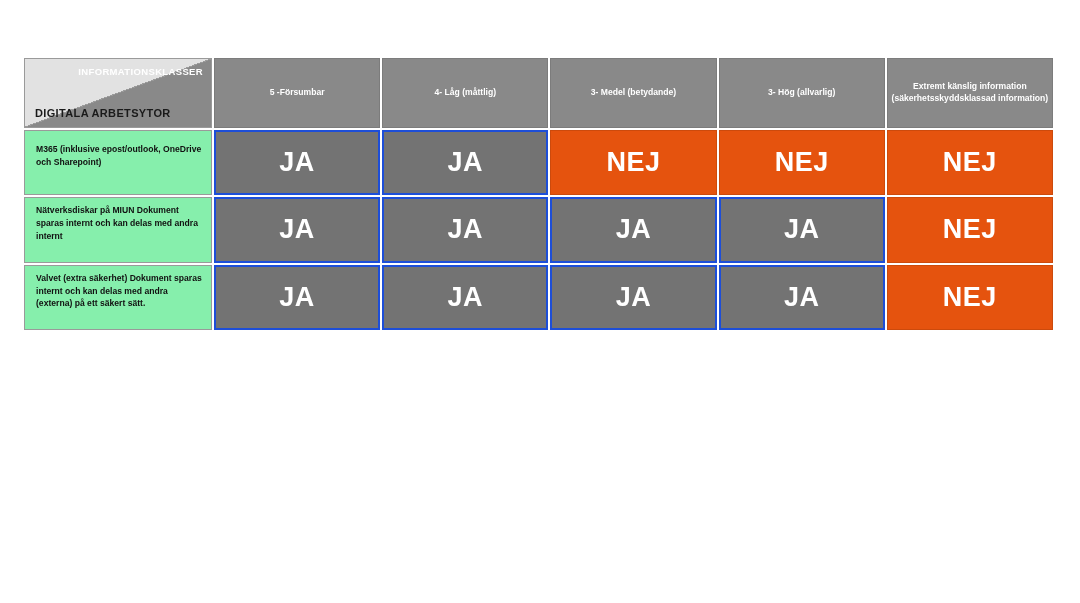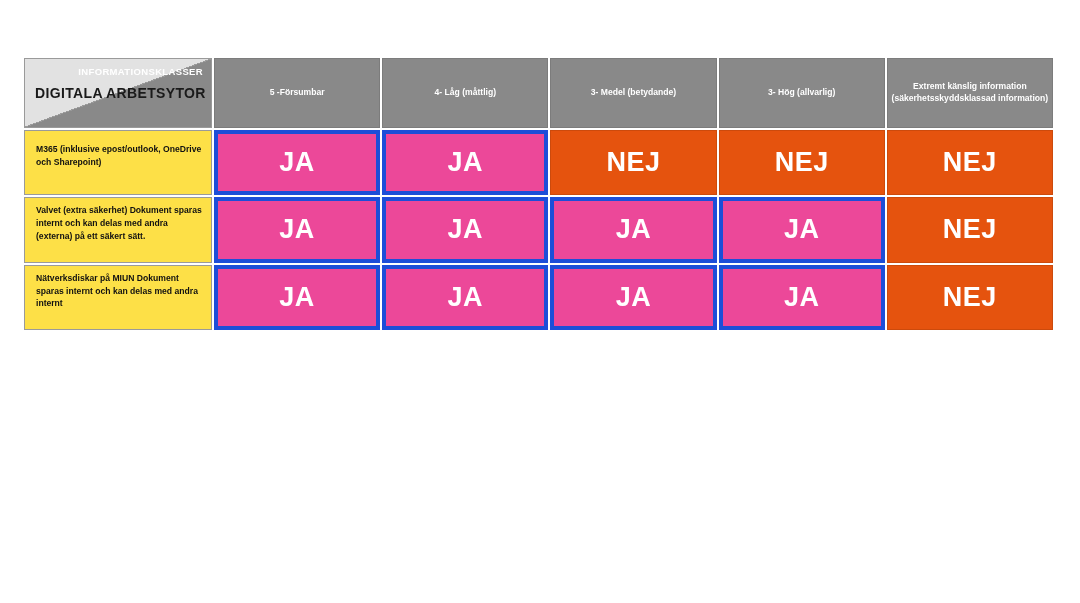--- a/index.html
+++ b/index.html
@@ -53,24 +53,24 @@
     top: 7px;
     right: 8px;
     color: #ffffff;
     font-size: 9.5px;
     font-weight: bold;
     letter-spacing: 0.35px;
     white-space: nowrap;
   }
   .corner-bottom-label {
     position: absolute;
-    bottom: 26px;
+    bottom: 8px;
     left: 10px;
     color: #1a1a1a;
-    font-size: 14px;
+    font-size: 11px;
     font-weight: bold;
     letter-spacing: 0.35px;
     white-space: nowrap;
   }
 
   
   th.colhead {
     background: #898989;
     border: 1px solid #7c7c7c;
     color: #ffffff;
@@ -82,21 +82,21 @@
     padding: 2px 0;
     height: 68px;
     box-sizing: border-box;
   }
   th.colhead .hl {
     display: block;
   }
 
   
   td.rowlabel {
-    background: #fde047;
+    background: #86efac;
     border: 1px solid #9a9a9a;
     color: #111111;
     font-size: 8.6px;
     font-weight: bold;
     line-height: 1.5;
     text-align: left;
     vertical-align: middle;
     padding: 6px 9px 19px 11px;
     height: 65px;
     box-sizing: border-box;
@@ -108,22 +108,22 @@
     vertical-align: middle;
     height: 65px;
     box-sizing: border-box;
     color: #ffffff;
     font-size: 27px;
     font-weight: bold;
     letter-spacing: 0.5px;
     line-height: 1;
   }
   td.verdict.yes {
-    background: #ec4899;
-    border: 4px solid #1d4ed8;
+    background: #737373;
+    border: 2px solid #1d4ed8;
   }
   td.verdict.no {
     background: #e5530e;
     border: 1px solid #cc4a0c;
     margin-left: 24px;
   }
 </style>
 </head>
 <body>
 
@@ -157,29 +157,29 @@
     <tbody>
       <tr>
         <td class="rowlabel">M365 (inklusive epost/outlook, OneDrive och Sharepoint)</td>
         <td class="verdict yes">JA</td>
         <td class="verdict yes">JA</td>
         <td class="verdict no">NEJ</td>
         <td class="verdict no">NEJ</td>
         <td class="verdict no">NEJ</td>
       </tr>
       <tr>
-        <td class="rowlabel">Valvet (extra säkerhet) Dokument sparas internt och kan delas med andra (externa) på ett säkert sätt.</td>
+        <td class="rowlabel">Nätverksdiskar på MIUN Dokument sparas internt och kan delas med andra internt</td>
         <td class="verdict yes">JA</td>
         <td class="verdict yes">JA</td>
         <td class="verdict yes">JA</td>
         <td class="verdict yes">JA</td>
         <td class="verdict no">NEJ</td>
       </tr>
       <tr>
-        <td class="rowlabel">Nätverksdiskar på MIUN Dokument sparas internt och kan delas med andra internt</td>
+        <td class="rowlabel">Valvet (extra säkerhet) Dokument sparas internt och kan delas med andra (externa) på ett säkert sätt.</td>
         <td class="verdict yes">JA</td>
         <td class="verdict yes">JA</td>
         <td class="verdict yes">JA</td>
         <td class="verdict yes">JA</td>
         <td class="verdict no">NEJ</td>
       </tr>
     </tbody>
   </table>
 </div>
 

